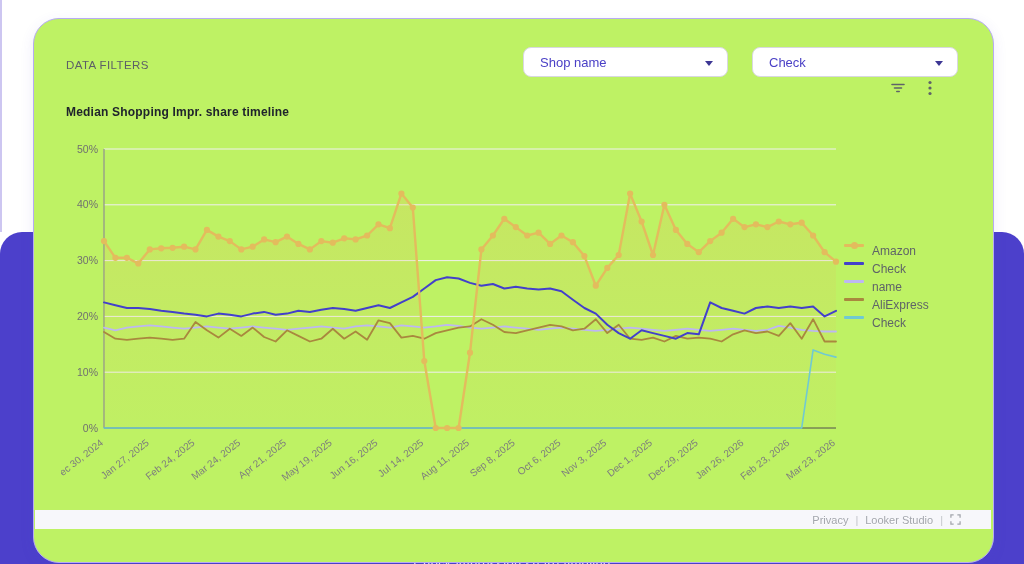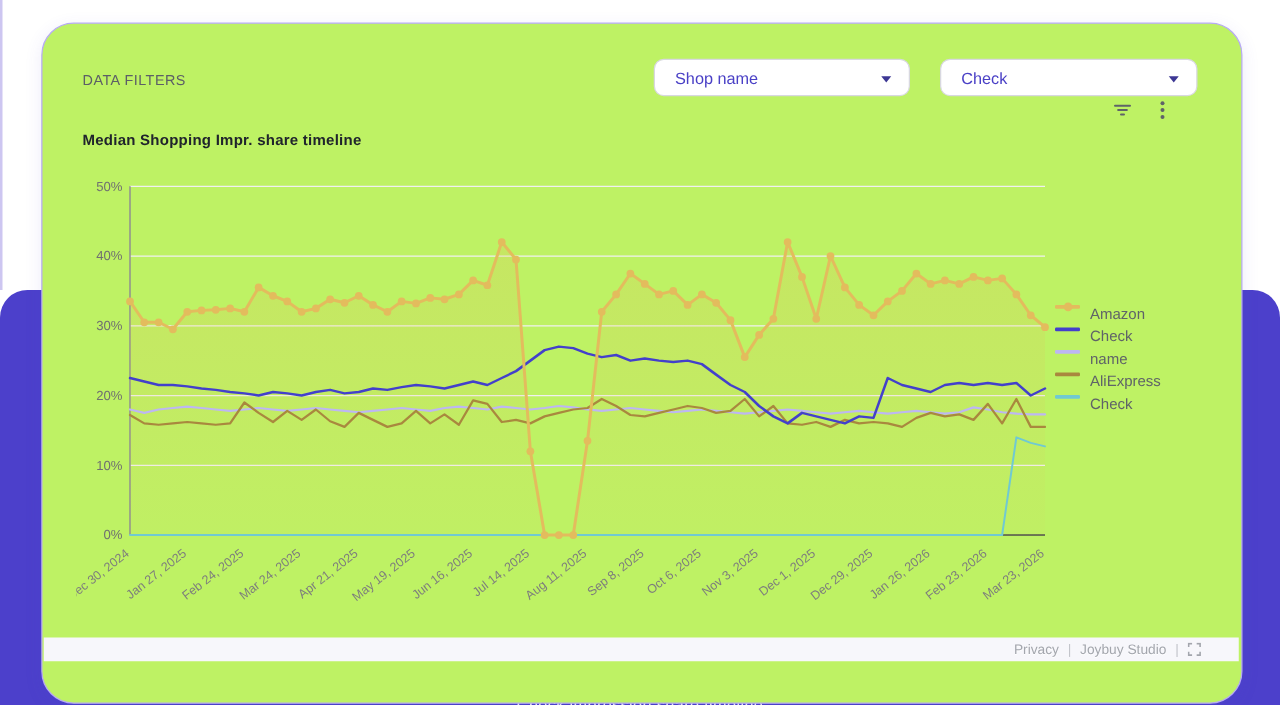--- a/index.html
+++ b/index.html
@@ -233,21 +233,21 @@
         </div>
         <div class="legend-row">
           <span class="legend-swatch" style="background: rgb(112, 201, 210);"></span>
           <span class="legend-label">Check</span>
         </div>
       </div>
 
     <div class="footer-strip">
       <a>Privacy</a>
       <span class="footer-sep">|</span>
-      <a>Joybuy Studio</a>
+      <a>Looker Studio</a>
       <span class="footer-sep">|</span>
       <span class="fs-btn">
         <svg width="11" height="11" viewBox="0 0 12 12">
           <path d="M1 4V1h3 M8 1h3v3 M11 8v3H8 M4 11H1V8" stroke="#a3a6ad" stroke-width="1.4" fill="none"></path>
         </svg>
       </span>
     </div>
   </div>
 </div>
 

